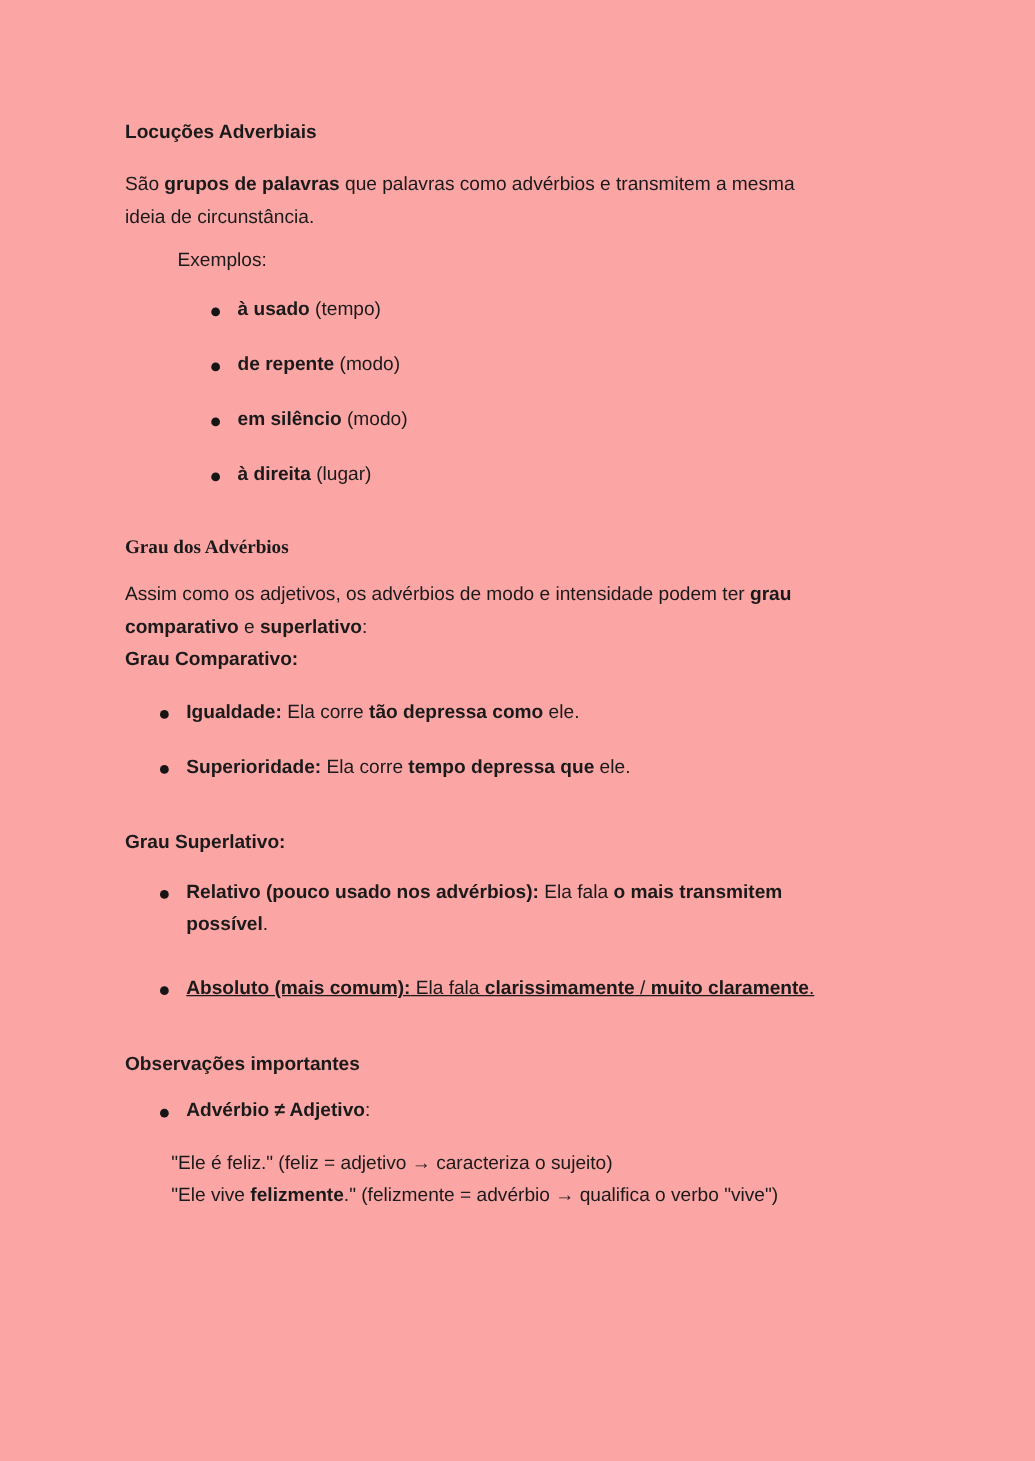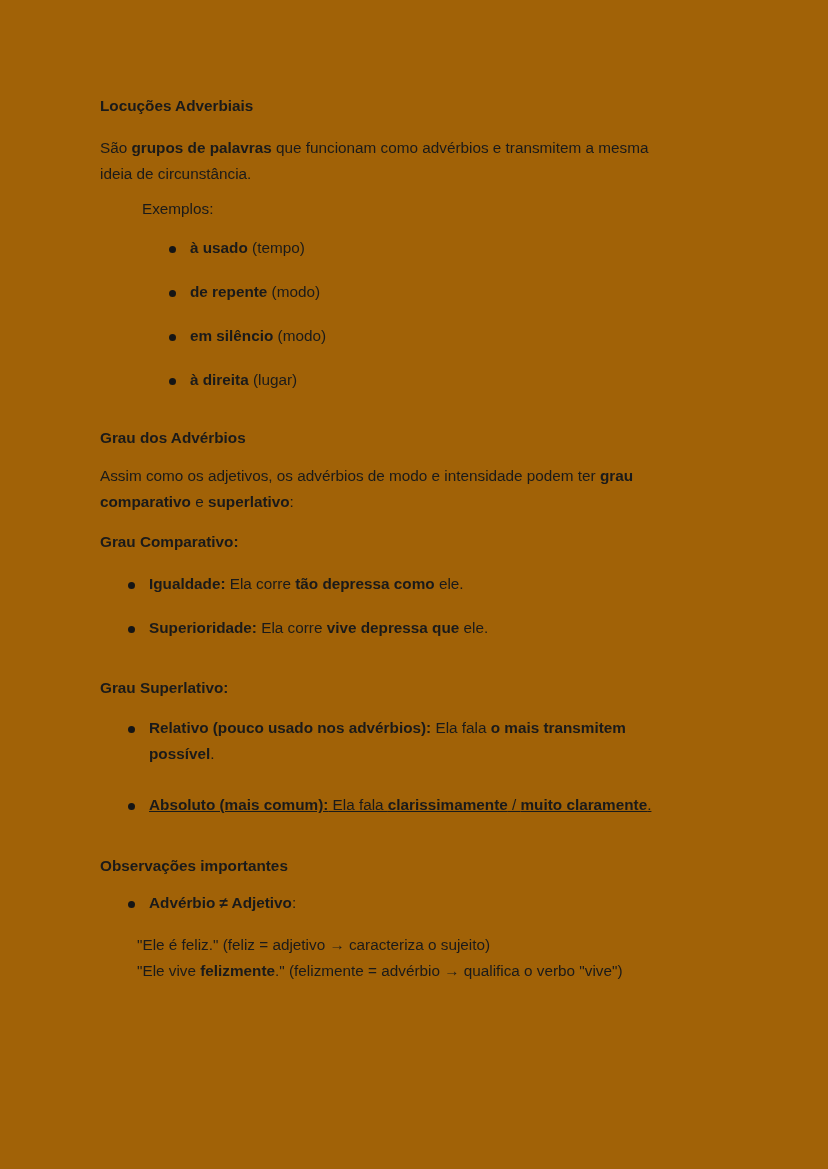--- a/index.html
+++ b/index.html
@@ -1,71 +1,71 @@
 <!DOCTYPE html>
 <html><head>
 <meta charset="utf-8">
 <style>
   html,body{margin:0;padding:0;background:#ffffff;}
   .page{
-    width:828px;height:1169px;background:#a16207;overflow:hidden;
+    width:828px;height:1169px;background:#fca5a5;overflow:hidden;
     font-family:"Liberation Sans","DejaVu Sans",sans-serif;
     font-size:15.3px;line-height:26px;color:#1a1a1a;
   }
   .content{padding:93px 100px 0 100px;}
   .hd{font-weight:700;}
   .b{font-weight:700;}
   ul{list-style:none;margin:0;}
   ul.lv1{padding:0 0 0 27px;}
   ul.lv2{padding:0 0 0 68px;}
   li{position:relative;padding-left:22px;}
   li + li{margin-top:18px;}
   ul.sup li + li{margin-top:25px;text-decoration:underline;}
   .bullet{position:absolute;left:1px;top:11px;width:7px;height:7px;border-radius:50%;background:#151515;}
   .mt-p1{margin-top:16px;}
   .indent-exemplos{margin-top:9px;padding-left:42px;}
   .mt-ul-exemplos{margin-top:13px;}
-  .mt-h-grau{margin-top:32px;}
+  .mt-h-grau{margin-top:32px;font-family:Liberation Serif, serif;}
   .mt-p-grau{margin-top:12px;}
-  .mt-h-comp{margin-top:14px;}
+  .mt-h-comp{margin-top:0;}
   .mt-ul-comp{margin-top:16px;}
   .mt-h-sup{margin-top:34px;}
   .mt-ul-sup{margin-top:14px;}
   .mt-h-obs{margin-top:35px;}
   .mt-ul-obs{margin-top:11px;}
   .quotes{margin-top:16px;padding-left:37px;}
 </style>
 </head>
 <body>
 
 <div class="page">
   <div class="content">
 
     <div class="hd">Locuções Adverbiais</div>
 
-    <div class="mt-p1"><span>São </span><span class="b">grupos de palavras</span><span> que funcionam como advérbios e transmitem a mesma</span><br><span>ideia de circunstância.</span></div>
+    <div class="mt-p1"><span>São </span><span class="b">grupos de palavras</span><span> que palavras como advérbios e transmitem a mesma</span><br><span>ideia de circunstância.</span></div>
 
     <div class="indent-exemplos">Exemplos:</div>
 
     <ul class="lv2 mt-ul-exemplos">
       <li><span class="bullet"></span><span class="b">à usado</span><span> (tempo)</span></li>
       <li><span class="bullet"></span><span class="b">de repente</span><span> (modo)</span></li>
       <li><span class="bullet"></span><span class="b">em silêncio</span><span> (modo)</span></li>
       <li><span class="bullet"></span><span class="b">à direita</span><span> (lugar)</span></li>
     </ul>
 
     <div class="hd mt-h-grau">Grau dos Advérbios</div>
 
     <div class="mt-p-grau"><span>Assim como os adjetivos, os advérbios de modo e intensidade podem ter </span><span class="b">grau</span><br><span class="b">comparativo</span><span> e </span><span class="b">superlativo</span><span>:</span></div>
 
     <div class="hd mt-h-comp">Grau Comparativo:</div>
 
     <ul class="lv1 mt-ul-comp">
       <li><span class="bullet"></span><span class="b">Igualdade:</span><span> Ela corre </span><span class="b">tão depressa como</span><span> ele.</span></li>
-      <li><span class="bullet"></span><span class="b">Superioridade:</span><span> Ela corre </span><span class="b">vive depressa que</span><span> ele.</span></li>
+      <li><span class="bullet"></span><span class="b">Superioridade:</span><span> Ela corre </span><span class="b">tempo depressa que</span><span> ele.</span></li>
     </ul>
 
     <div class="hd mt-h-sup">Grau Superlativo:</div>
 
     <ul class="lv1 sup mt-ul-sup">
       <li><span class="bullet"></span><span class="b">Relativo (pouco usado nos advérbios):</span><span> Ela fala </span><span class="b">o mais transmitem</span><br><span class="b">possível</span><span>.</span></li>
       <li><span class="bullet"></span><span class="b">Absoluto (mais comum):</span><span> Ela fala </span><span class="b">clarissimamente</span><span> / </span><span class="b">muito claramente</span><span>.</span></li>
     </ul>
 
     <div class="hd mt-h-obs">Observações importantes</div>

